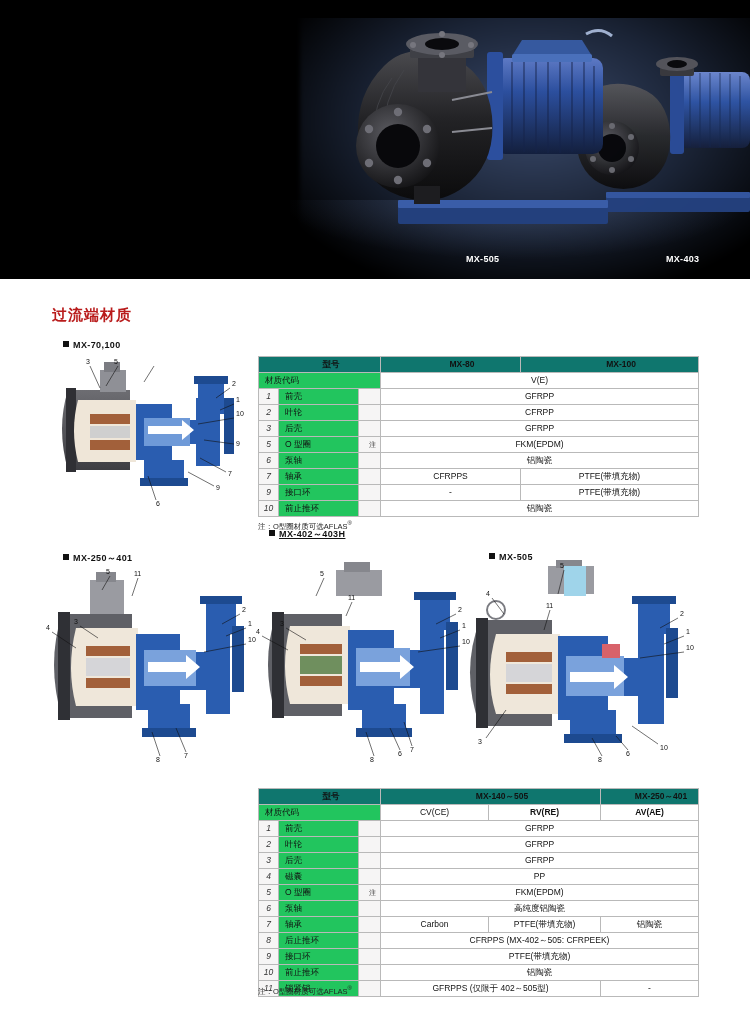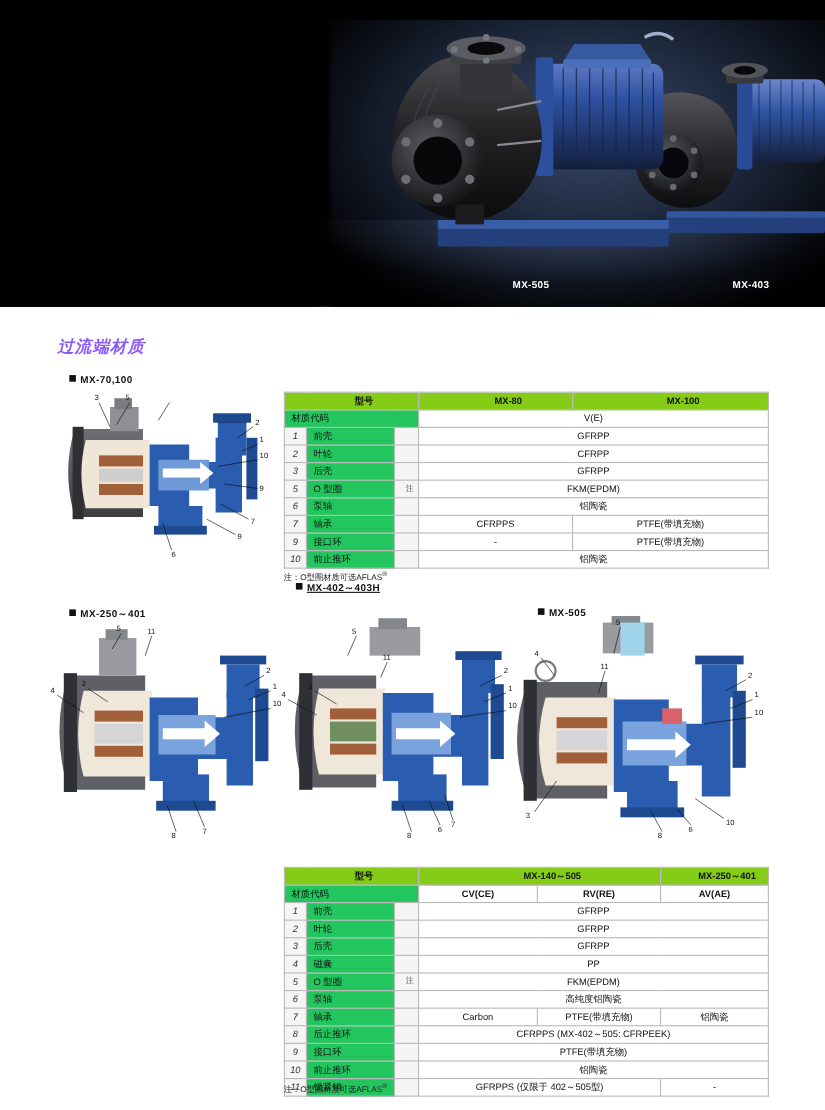--- a/index.html
+++ b/index.html
@@ -38,23 +38,22 @@
     font-weight: bold;
     letter-spacing: .3px;
   }
   .hero-label.l1 { left: 466px; }
   .hero-label.l2 { left: 666px; }
   .section-title {
     position: absolute;
     left: 52px; top: 306px;
     font-size: 15px;
     font-weight: bold;
-    color: #8b5cf6;
+    color: #b91c1c;
     letter-spacing: 1px;
-    font-style: italic;
   }
   .sub-label {
     position: absolute;
     font-size: 9px;
     font-weight: bold;
     color: #111;
     letter-spacing: .4px;
     margin-left: 11px;
   }
   .sub-label .sq {
@@ -74,21 +73,21 @@
     table-layout: fixed;
   }
   table.spec td, table.spec th {
     border: 1px solid #b9b9b9;
     padding: 2px 4px;
     text-align: center;
     height: 16px;
     font-weight: normal;
     line-height: 1.1;
   }
-  table.spec tr.head td { background: #84cc16; font-weight: bold; padding-left: 27px; }
+  table.spec tr.head td { background: #0f766e; font-weight: bold; padding-left: 27px; }
   table.spec td.num {
     text-align: center;
     font-style: italic;
     color: #333;
     background: #f6f5f5;
     width: 18px;
   }
   table.spec td.name { text-align: left; padding-left: 6px; background: #22c55e; }
   table.spec td.note-cell { text-align: right; font-size: 7px; color: #333; background: #f6f5f5; }
   .table-note {
@@ -552,21 +551,21 @@
         <col style="width:98px">
     </colgroup>
     <tbody>
       <tr class="head">
         <td colspan="3">型号</td>
         <td colspan="2">MX-140～505</td>
         <td>MX-250～401</td>
       </tr>
       <tr>
         <td colspan="3" class="name">材质代码</td>
-        <td style="font-weight:bold">CV(CE)</td>
+        <td style="font-weight:normal">CV(CE)</td>
         <td style="font-weight:bold">RV(RE)</td>
         <td style="font-weight:bold">AV(AE)</td>
       </tr>
 
       <tr>
         <td class="num">1</td>
         <td class="name">前壳</td>
         <td class="note-cell"></td>
         <td colspan="3">GFRPP</td>
       </tr>

